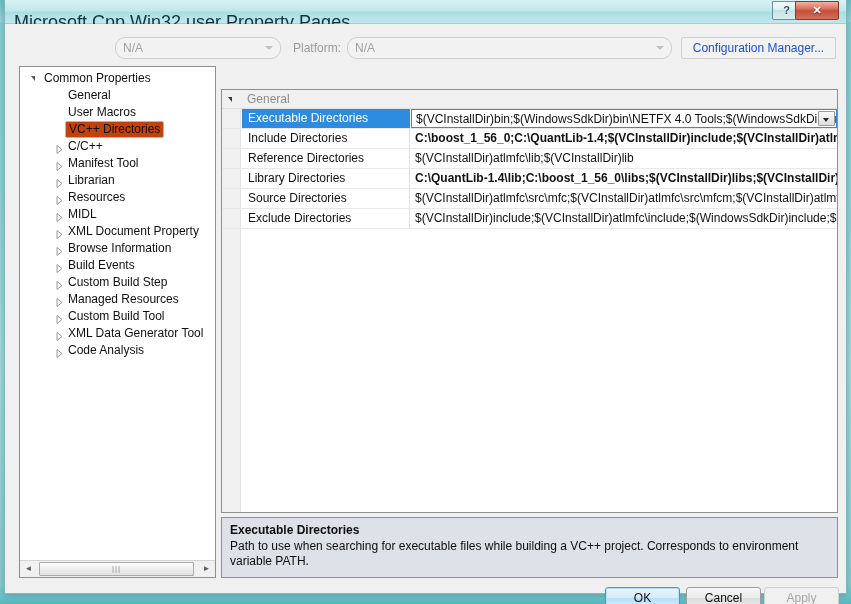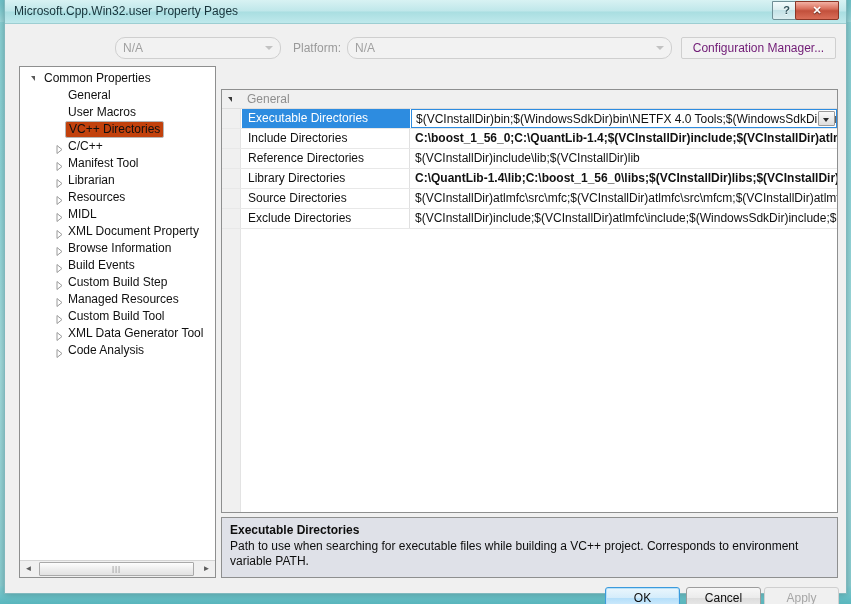--- a/index.html
+++ b/index.html
@@ -60,22 +60,22 @@
   }
   #titlebar {
     position: relative;
     height: 24px;
     background: linear-gradient(180deg,#d8f2f3 0%, #bfe7ea 48%, #a9dee1 52%, #bfe9ec 100%);
     border-bottom: 1px solid #9dced2;
     box-sizing: border-box;
   }
   #title-text {
     position: absolute;
-    left: 9px; top: 4px;
-    font-size: 12px;
+    left: 9px; top: 12px;
+    font-size: 18px;
     color: #16333a;
     white-space: nowrap;
   }
   .win-btn {
     position: absolute;
     top: 1px;
     width: 29px; height: 19px;
     border: 1px solid #6f8f96;
     border-radius: 0 0 2px 2px;
     box-sizing: border-box;
@@ -149,21 +149,21 @@
 
   #btn-config-manager {
     position: absolute;
     left: 676px; top: 13px;
     width: 155px; height: 22px;
     background: #f2f2f2;
     border: 1px solid #cfcfcf;
     border-radius: 2px;
     box-sizing: border-box;
     font-size: 12px;
-    color: #701a75;
+    color: #1d4ed8;
     text-align: center;
     line-height: 20px;
   }
 
   
   #tree-panel {
     position: absolute;
     left: 14px; top: 42px;
     width: 197px; height: 512px;
     background: #ffffff;
@@ -561,21 +561,21 @@
             <div id="value-dropdown-btn">
               <span class="dd-arrow"></span>
             </div>
           </div>
           <div class="prop-row gutter-bg">
             <div class="prop-name">Include Directories</div>
             <div class="prop-value modified">C:\boost_1_56_0;C:\QuantLib-1.4;$(VCInstallDir)include;$(VCInstallDir)atlmfc\include;$(WindowsSdkDir)include</div>
           </div>
           <div class="prop-row gutter-bg">
             <div class="prop-name">Reference Directories</div>
-            <div class="prop-value">$(VCInstallDir)include\lib;$(VCInstallDir)lib</div>
+            <div class="prop-value">$(VCInstallDir)atlmfc\lib;$(VCInstallDir)lib</div>
           </div>
           <div class="prop-row gutter-bg">
             <div class="prop-name">Library Directories</div>
             <div class="prop-value modified">C:\QuantLib-1.4\lib;C:\boost_1_56_0\libs;$(VCInstallDir)libs;$(VCInstallDir)atlmfc\lib;$(WindowsSdkDir)lib</div>
           </div>
           <div class="prop-row gutter-bg">
             <div class="prop-name">Source Directories</div>
             <div class="prop-value">$(VCInstallDir)atlmfc\src\mfc;$(VCInstallDir)atlmfc\src\mfcm;$(VCInstallDir)atlmfc\src\atl;$(VCInstallDir)crt\src</div>
           </div>
           <div class="prop-row gutter-bg">

